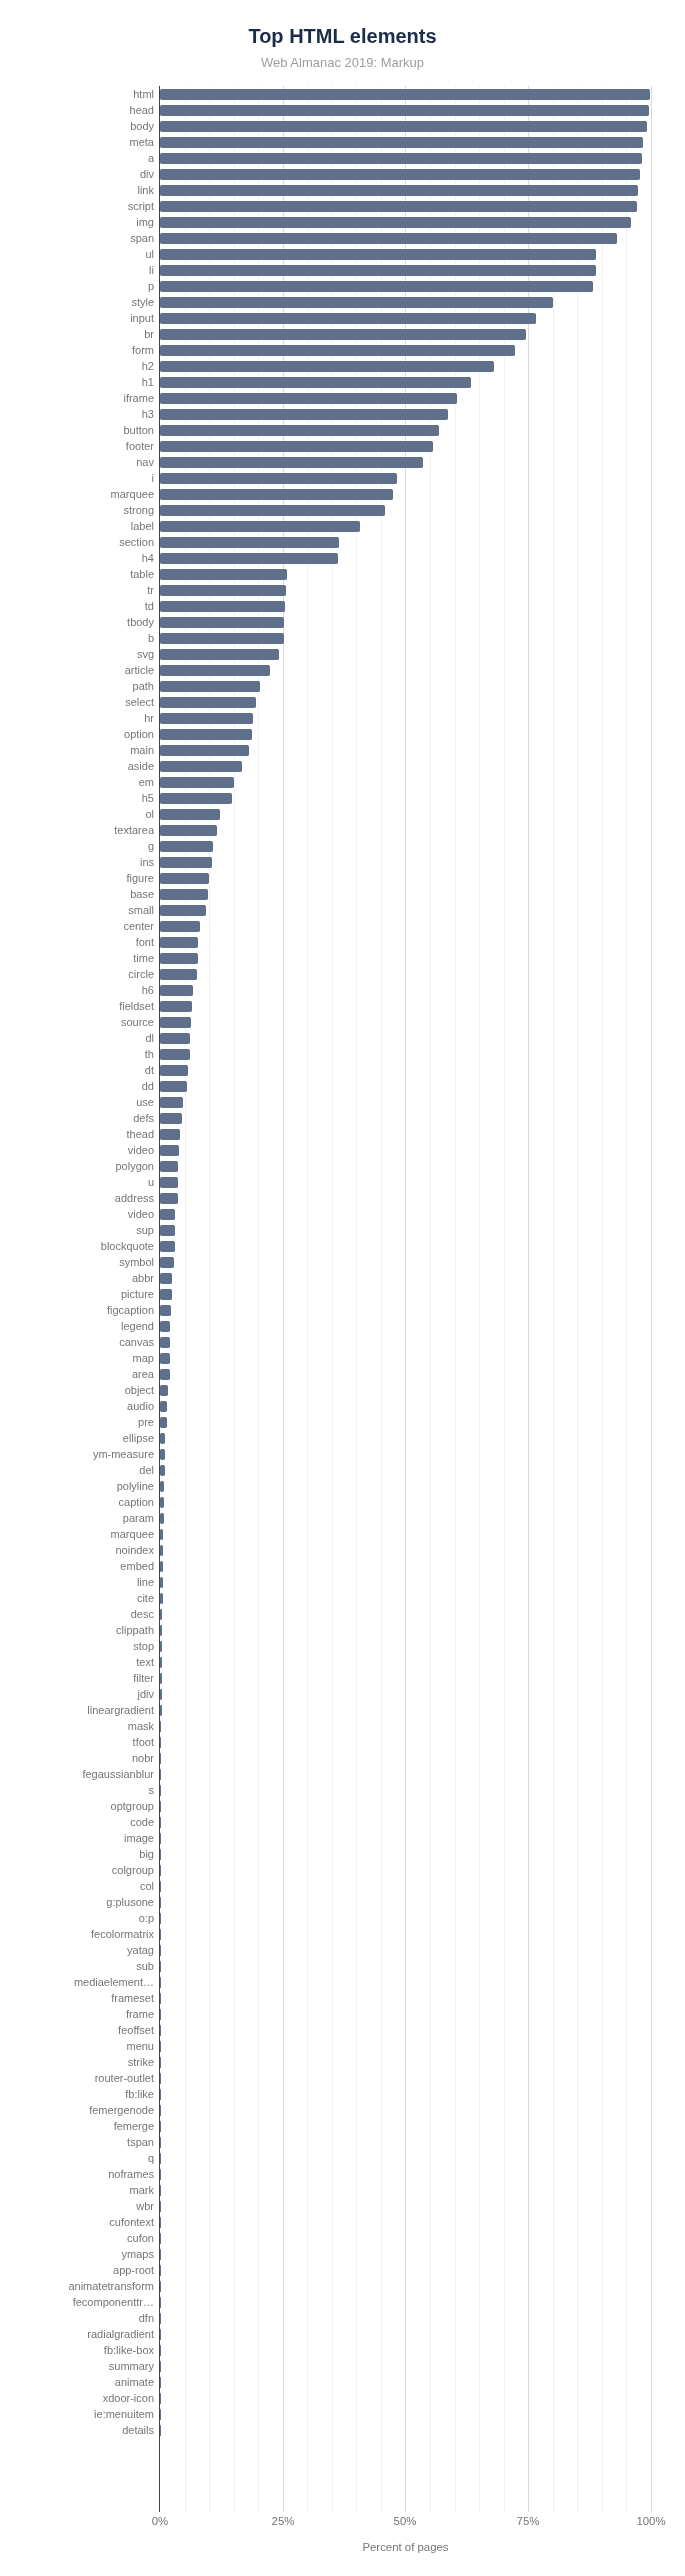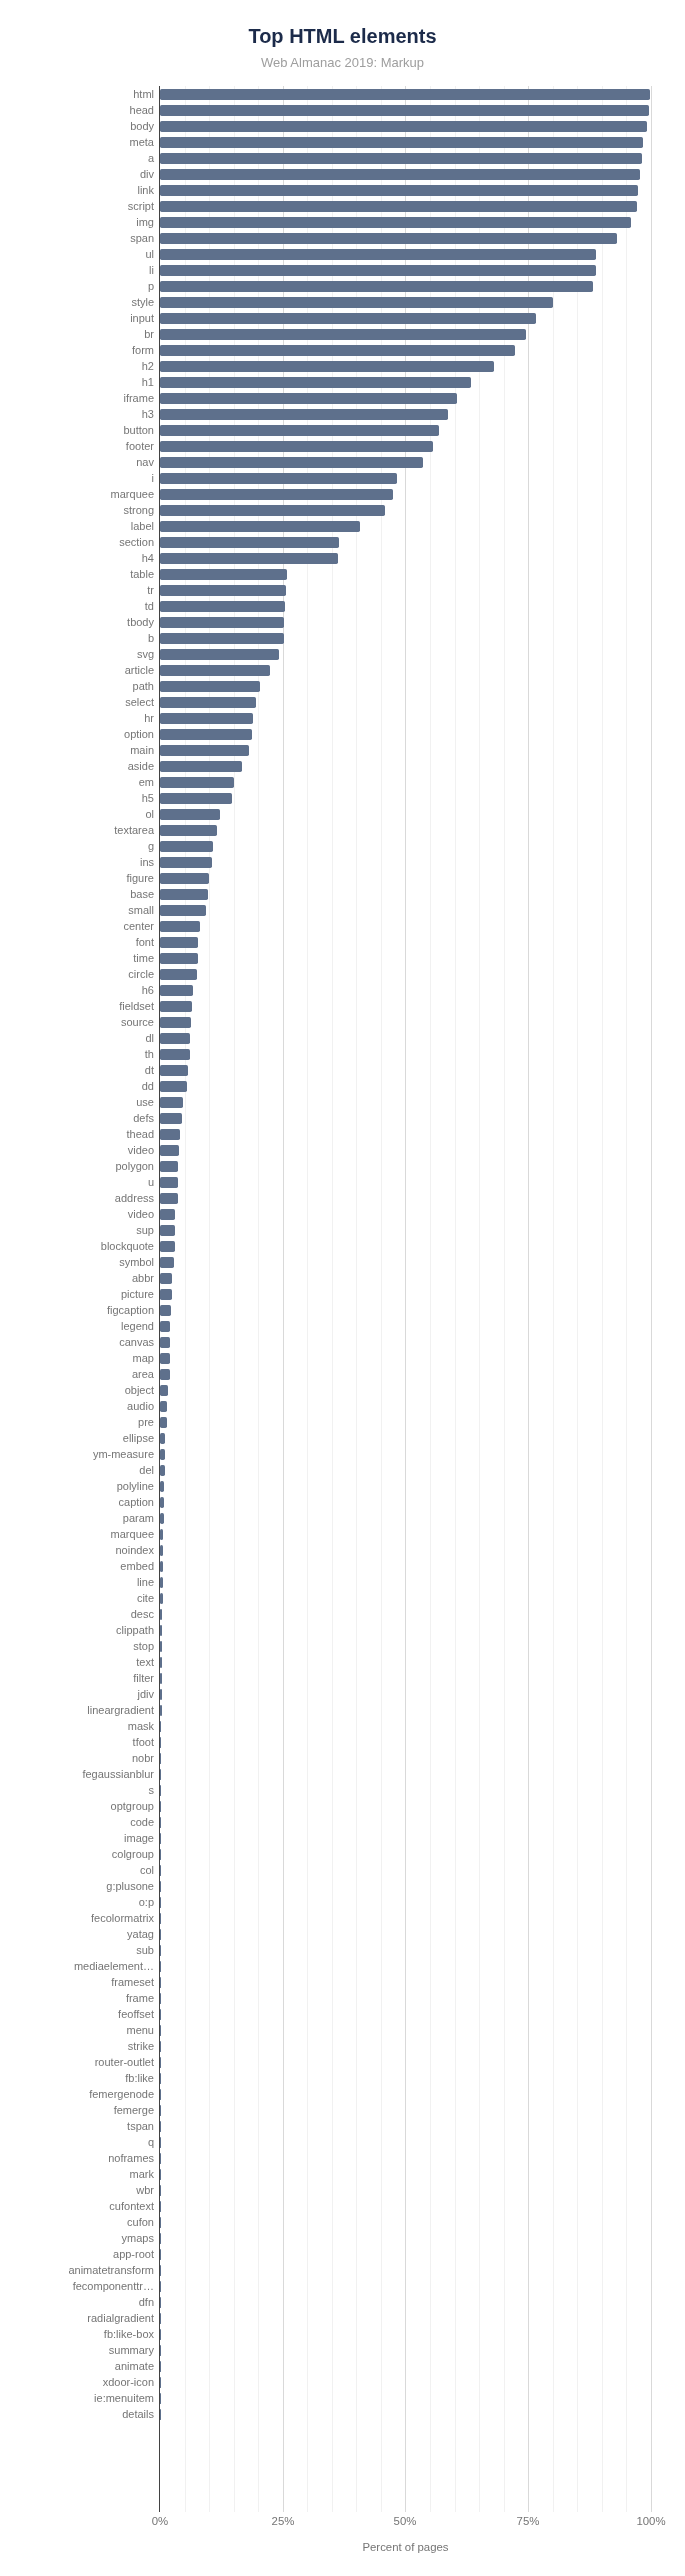--- a/index.html
+++ b/index.html
@@ -790,20 +790,26 @@
             <div class="bar" style="width: 1.4px; background: rgb(94, 112, 140);"></div>
           </div>
         </div>
         <div class="row">
           <div class="row-label">image</div>
           <div class="bar-track">
             <div class="bar" style="width: 1.3px; background: rgb(94, 112, 140);"></div>
           </div>
         </div>
         <div class="row">
+          <div class="row-label">big</div>
+          <div class="bar-track">
+            <div class="bar" style="width: 1.2px; background: rgb(94, 112, 140);"></div>
+          </div>
+        </div>
+        <div class="row">
           <div class="row-label">colgroup</div>
           <div class="bar-track">
             <div class="bar" style="width: 1.2px; background: rgb(94, 112, 140);"></div>
           </div>
         </div>
         <div class="row">
           <div class="row-label">col</div>
           <div class="bar-track">
             <div class="bar" style="width: 1.2px; background: rgb(94, 112, 140);"></div>
           </div>

